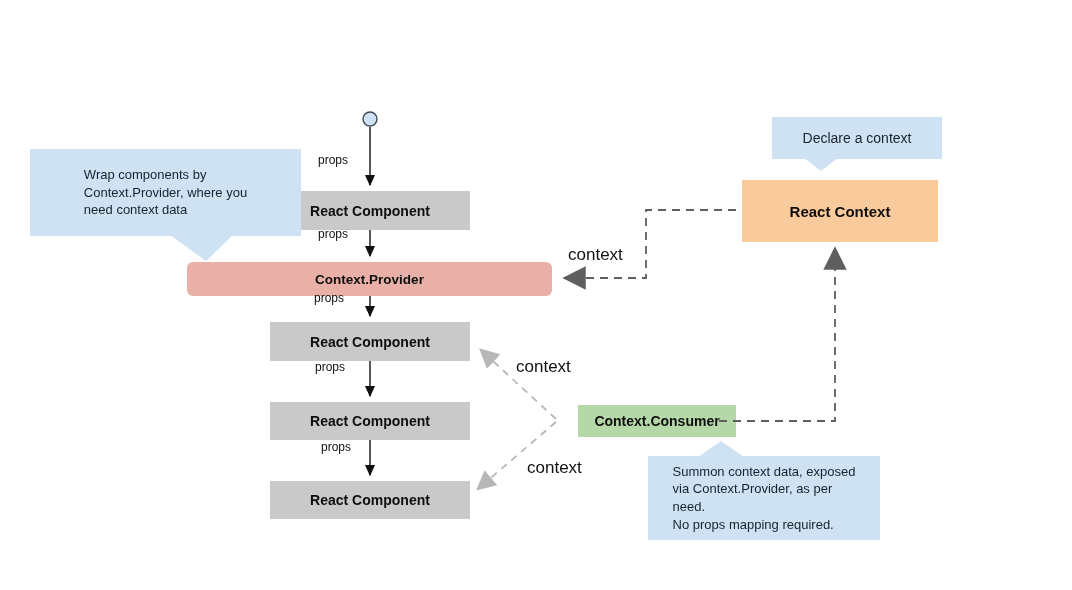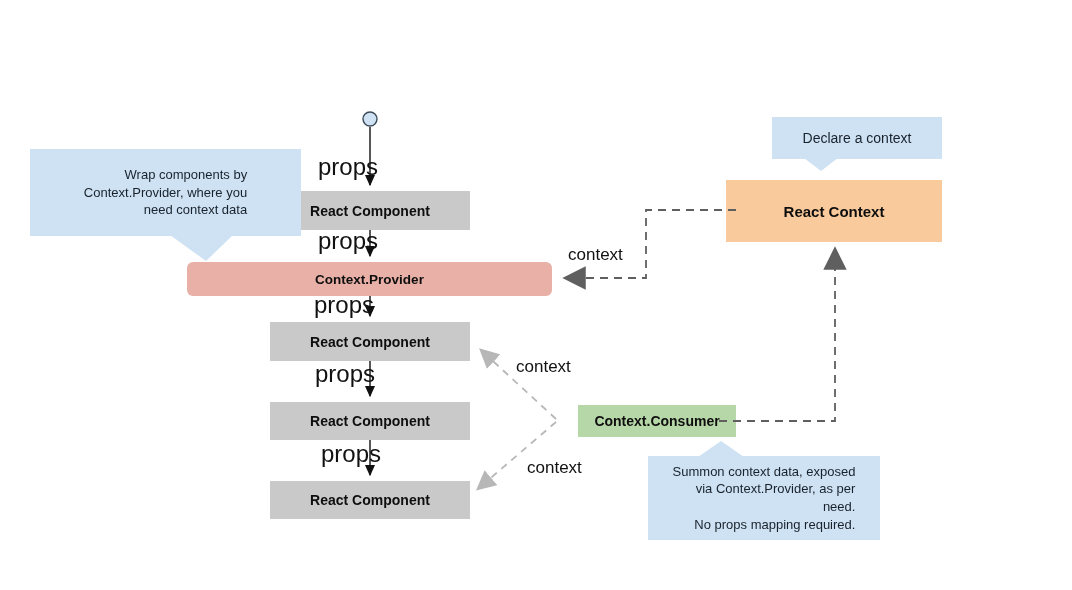--- a/index.html
+++ b/index.html
@@ -21,26 +21,26 @@
     text-align:right;
   }
   .node-component{background:#c9c9c9;}
   .node-provider{background:#e8b0a6;font-size:13.5px;}
   .node-context{background:#f9cb9c;font-size:15px;}
   .node-consumer{background:#b6d7a8;}
   .callout{
     position:absolute;z-index:2;
     background:#cfe2f3;color:#18222c;
     display:flex;align-items:center;justify-content:center;
-    text-align:right;font-size:13px;line-height:1.35;
+    text-align:left;font-size:13px;line-height:1.35;
     white-space:pre-line;
   }
   .edge-label{
     position:absolute;z-index:2;
-    color:#111111;font-size:24px;
+    color:#111111;font-size:12px;
   }
   .context-label{font-size:17px;}
   .solid-line{stroke:#111111;stroke-width:1.4;fill:none;}
   .dash-dark{stroke:#5f5f5f;stroke-width:1.8;stroke-dasharray:8 6;fill:none;}
   .dash-light{stroke:#b7b7b7;stroke-width:1.8;stroke-dasharray:7 6;fill:none;}
   .tail{fill:#cfe2f3;}
 </style>
 </head>
 <body>
 
@@ -82,21 +82,21 @@
   <div class="node node-component" style="left:270px;top:191px;width:200px;height:39px;">React Component</div>
 
   <div class="node node-provider" style="left:187px;top:262px;width:365px;height:34px;border-radius:6px;">Context.Provider</div>
 
   <div class="node node-component" style="left:270px;top:322px;width:200px;height:39px;">React Component</div>
 
   <div class="node node-component" style="left:270px;top:402px;width:200px;height:38px;">React Component</div>
 
   <div class="node node-component" style="left:270px;top:481px;width:200px;height:38px;">React Component</div>
 
-  <div class="node node-context" style="left:726px;top:180px;width:216px;height:62px;">React Context</div>
+  <div class="node node-context" style="left:742px;top:180px;width:196px;height:62px;">React Context</div>
 
   <div class="node node-consumer" style="left:578px;top:405px;width:158px;height:32px;">Context.Consumer</div>
 
   <div class="callout" style="left:30px;top:149px;width:271px;height:87px;">Wrap components by
 Context.Provider, where you
 need context data</div>
 
   <div class="callout" style="left:772px;top:117px;width:170px;height:42px;font-size:14px;">Declare a context</div>
 
   <div class="callout" style="left:648px;top:456px;width:232px;height:84px;">Summon context data, exposed

